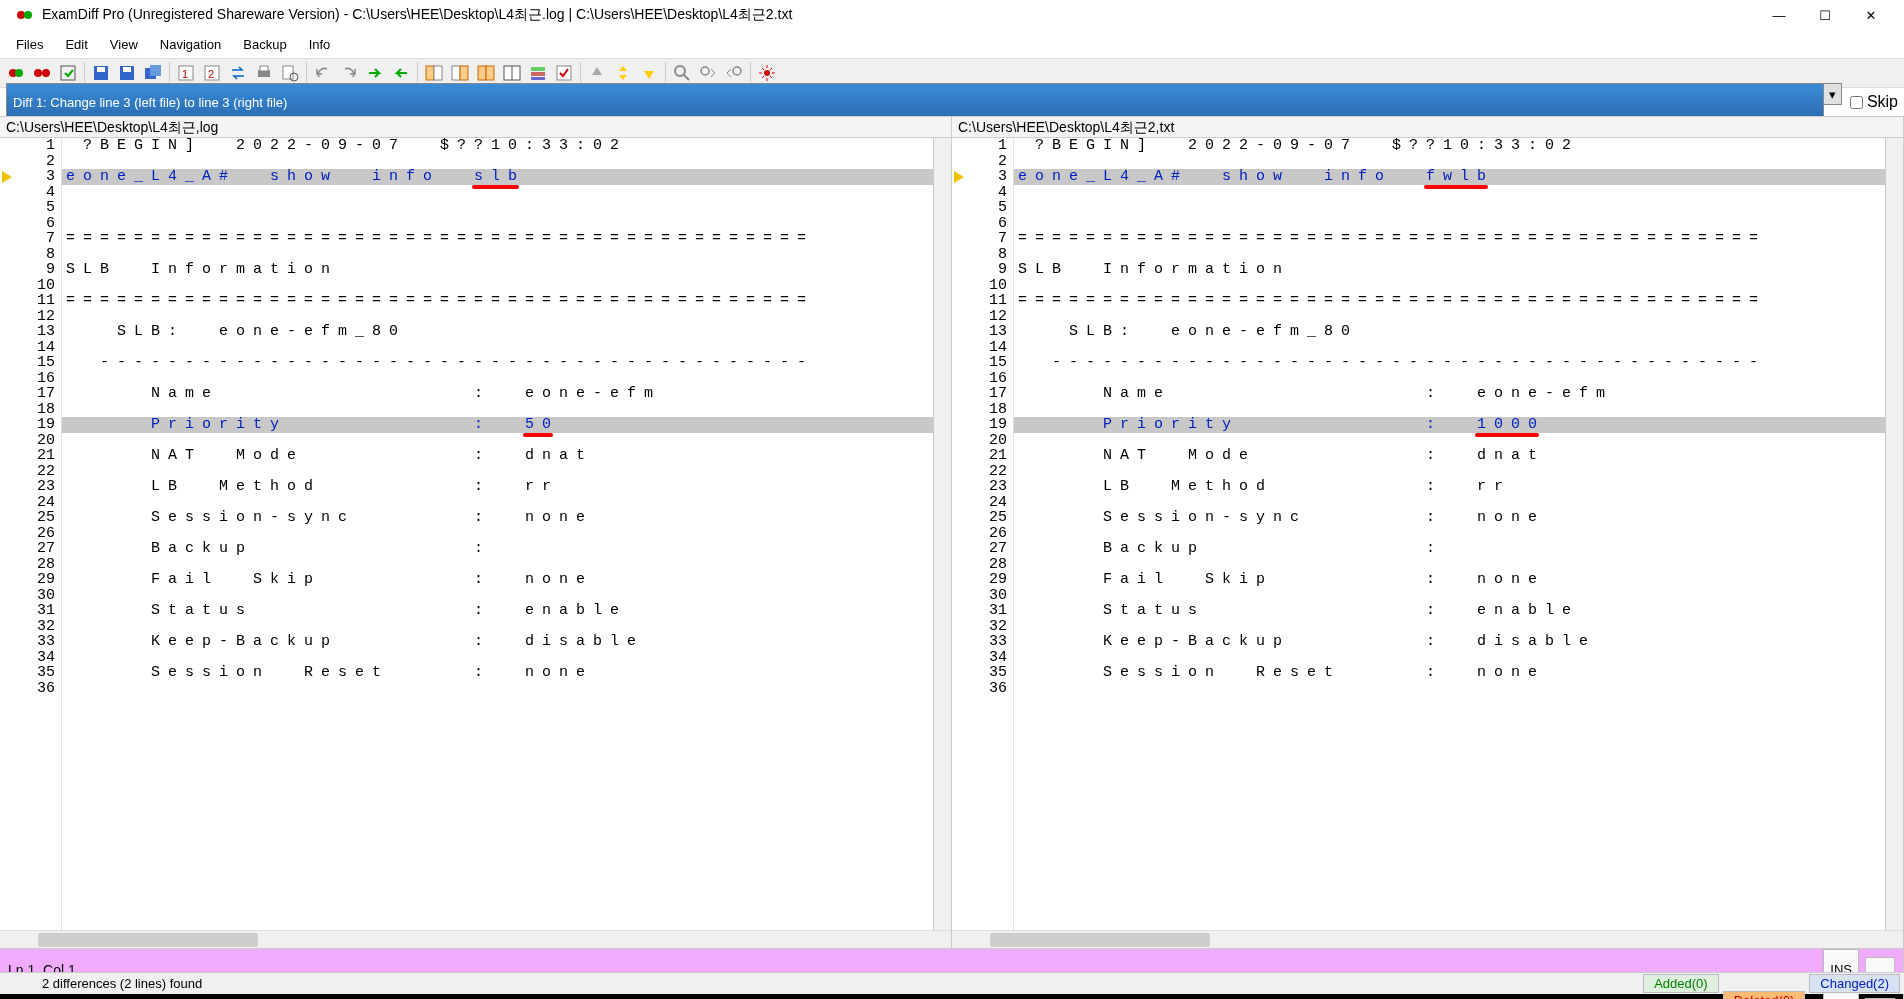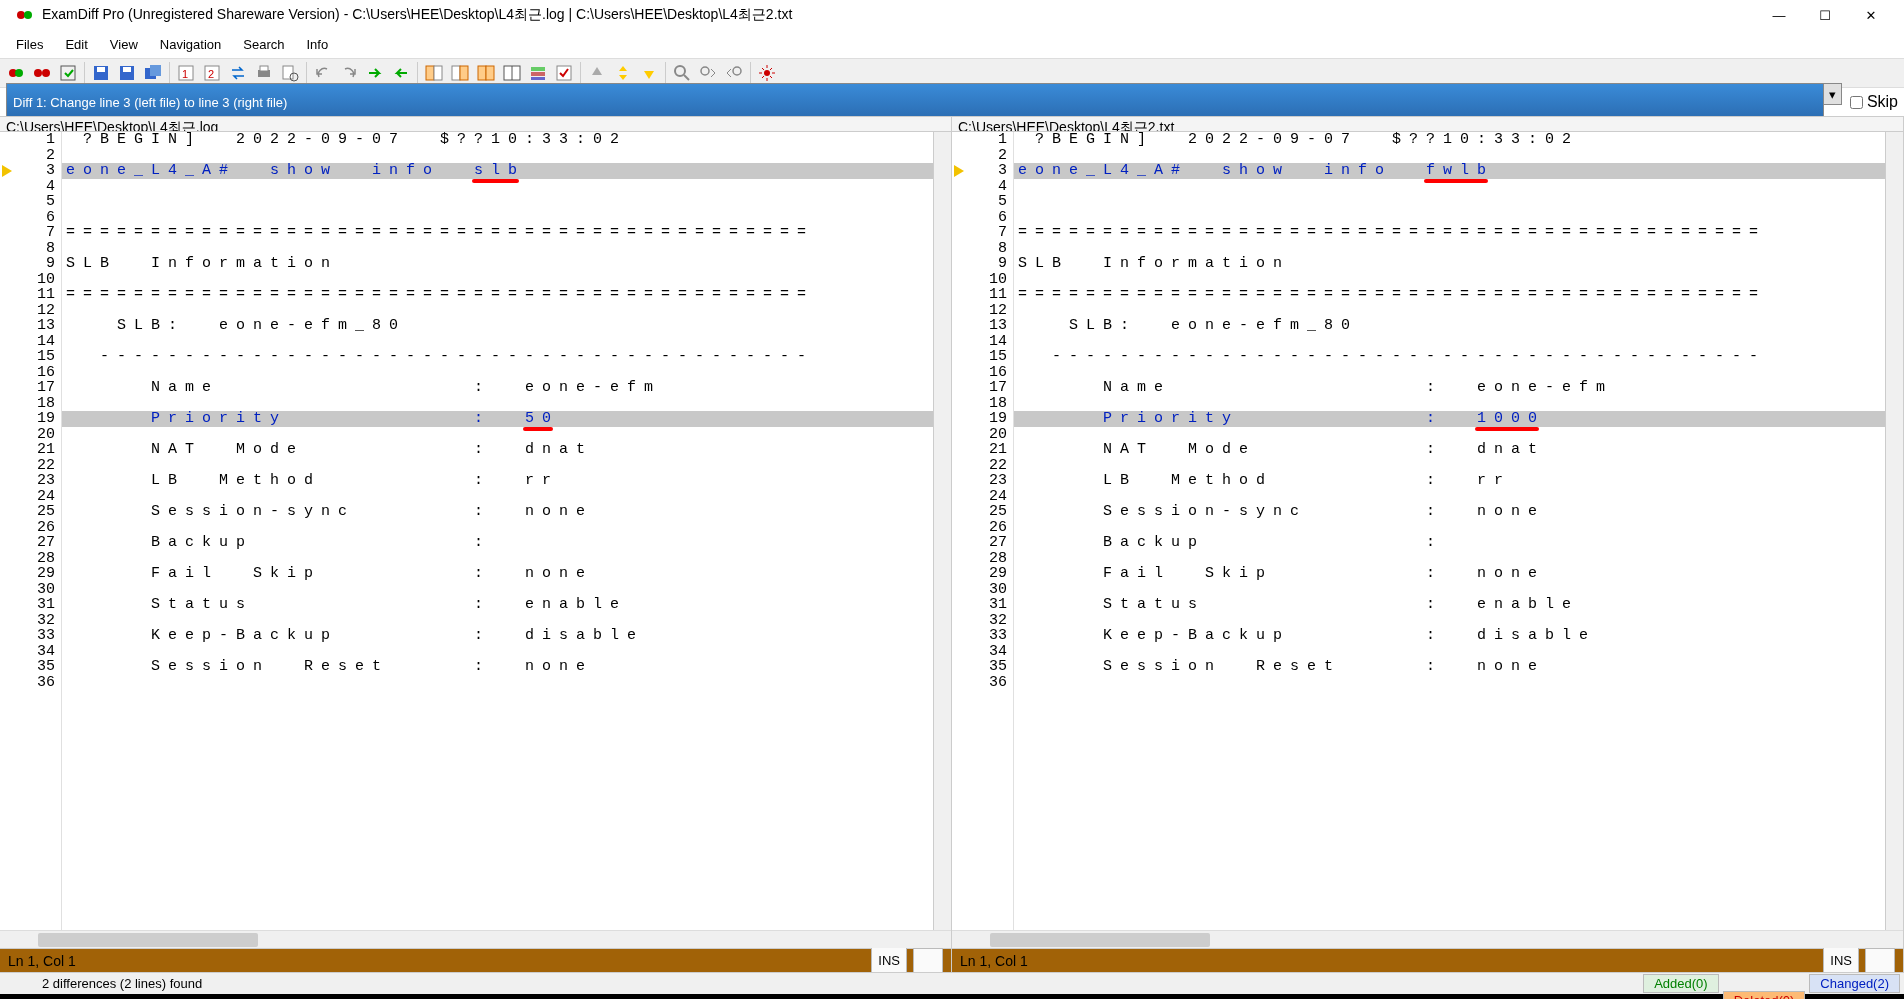--- a/index.html
+++ b/index.html
@@ -12,39 +12,39 @@
 .winbtn { width: 46px; height: 30px; display: flex; align-items: center; justify-content: center; font-family: "Segoe UI Symbol", sans-serif; font-size: 13px; cursor: pointer; }
 .menubar { display: flex; gap: 2px; padding: 2px 6px; height: 28px; align-items: center; background: #fff; }
 .menu-item { padding: 4px 10px; cursor: pointer; }
 .toolbar { display: flex; align-items: center; height: 30px; padding: 2px 4px; background: #f0f0f0; border-top: 1px solid #ddd; border-bottom: 1px solid #ddd; gap: 2px; }
 .tbtn { width: 24px; height: 24px; display: inline-flex; align-items: center; justify-content: center; cursor: pointer; border-radius: 2px; }
 .tsep { width: 1px; height: 22px; background: #ccc; margin: 0 2px; }
 .diff-selector-row { display: flex; align-items: center; height: 28px; padding: 2px 6px; gap: 8px; background: #fff; }
 .diff-selector { flex: 1; height: 38px; background: linear-gradient(#3a8bd8,#2a6bb0); color: #fff; font-size: 13px; display: flex; align-items: center; padding: 0 6px; border: 1px solid #888; }
 .diff-arrow { width: 18px; display: flex; align-items: center; justify-content: center; background: #e0e0e0; height: 22px; border: 1px solid #888; border-left: none; cursor: pointer; }
 .skip-wrap { display: flex; align-items: center; gap: 4px; font-size: 16px; justify-content: flex-end; }
-.file-headers { display: flex; height: 16px; border-top: 1px solid #ccc; border-bottom: 1px solid #ccc; background: #f4f4f4; }
+.file-headers { display: flex; height: 22px; border-top: 1px solid #ccc; border-bottom: 1px solid #ccc; background: #f4f4f4; }
 .file-header { flex: 1; padding: 2px 6px; font-size: 14px; border-right: 1px solid #ccc; white-space: nowrap; overflow: hidden; }
 .panes { display: flex; flex: 1; min-height: 0; }
 .pane { flex: 1; display: flex; flex-direction: column; border-right: 1px solid #ccc; min-width: 0; position: relative; }
 .pane-body { flex: 1; display: flex; min-height: 0; overflow: hidden; position: relative; }
 .marker-col { width: 18px; background: #fff; position: relative; }
 .marker-tri { position: absolute; left: 2px; width: 0; height: 0; border-top: 6px solid transparent; border-bottom: 6px solid transparent; border-left: 10px solid #f2c200; }
 .gutter { width: 44px; background: #fff; text-align: right; font-family: "Courier New", monospace; font-size: 15px; padding-right: 4px; border-right: 1px solid #e0e0e0; letter-spacing: 0; }
 .code { flex: 1; font-family: "Courier New", monospace; font-size: 15px; white-space: pre; overflow: hidden; position: relative; letter-spacing: 8px; }
 .line { height: 15.5px; line-height: 15.5px; display: block; }
 .gutter .line { padding-right: 2px; }
 .chg { background: #c8c8c8; color: #0020c0; }
 .chg .diff-word { position: relative; }
 .chg .diff-word::after { content: ""; position: absolute; left: -2px; right: 6px; bottom: -4px; height: 4px; background: #ff0000; border-radius: 2px; }
 .vscroll { width: 18px; background: #f0f0f0; border-left: 1px solid #ccc; }
 .hscroll-row { height: 18px; display: flex; background: #f0f0f0; border-top: 1px solid #ddd; }
 .hscroll { flex: 1; height: 18px; position: relative; }
 .hscroll-thumb { position: absolute; left: 20px; top: 2px; height: 14px; width: 220px; background: #cdcdcd; border-radius: 2px; }
-.status-split { display: flex; height: 24px; border-top: 1px solid #ccc; background: #a16207; }
+.status-split { display: flex; height: 24px; border-top: 1px solid #ccc; background: #f0abfc; flex-direction: column; }
 .status-cell { flex: 1; display: flex; align-items: center; padding: 0 8px; font-size: 14px; border-right: 1px solid #ccc; gap: 6px; }
 .status-chip { border: 1px solid #bbb; background: #fafafa; padding: 12px 6px; font-size: 13px; }
 .status-bar { display: flex; height: 22px; align-items: center; background: #f0f0f0; border-top: 1px solid #ccc; padding: 0 4px; font-size: 13px; }
 .summary { flex: 1; margin-left: 38px; }
 .stat { padding: 1px 10px; border: 1px solid #bbb; margin-left: 4px; background: #e8f0e8; }
 .stat.added { color: #008000; background: #dff0df; margin-left: 32px; }
 .stat.deleted { color: #cc0000; background: #fdba74; margin-top: 33px; }
 .stat.changed { color: #0020c0; background: #d8e2f5; }
 .code .line { padding-left: 4px; }
 </style>
@@ -66,21 +66,21 @@
       <div class="winbtn">☐</div>
       <div class="winbtn">✕</div>
     </div>
   </div>
 
   <div class="menubar" id="menubar">
       <span class="menu-item">Files</span>
       <span class="menu-item">Edit</span>
       <span class="menu-item">View</span>
       <span class="menu-item">Navigation</span>
-      <span class="menu-item">Search</span>
+      <span class="menu-item">Backup</span>
       <span class="menu-item">Info</span>
     </div>
 
   <div class="toolbar" id="toolbar">
       <div class="tbtn">
         <svg width="20" height="20" viewBox="0 0 20 20">
           <circle cx="7" cy="10" r="4" fill="#c00"></circle>
           <circle cx="13" cy="10" r="4" fill="#0a0"></circle>
         </svg>
       </div>

